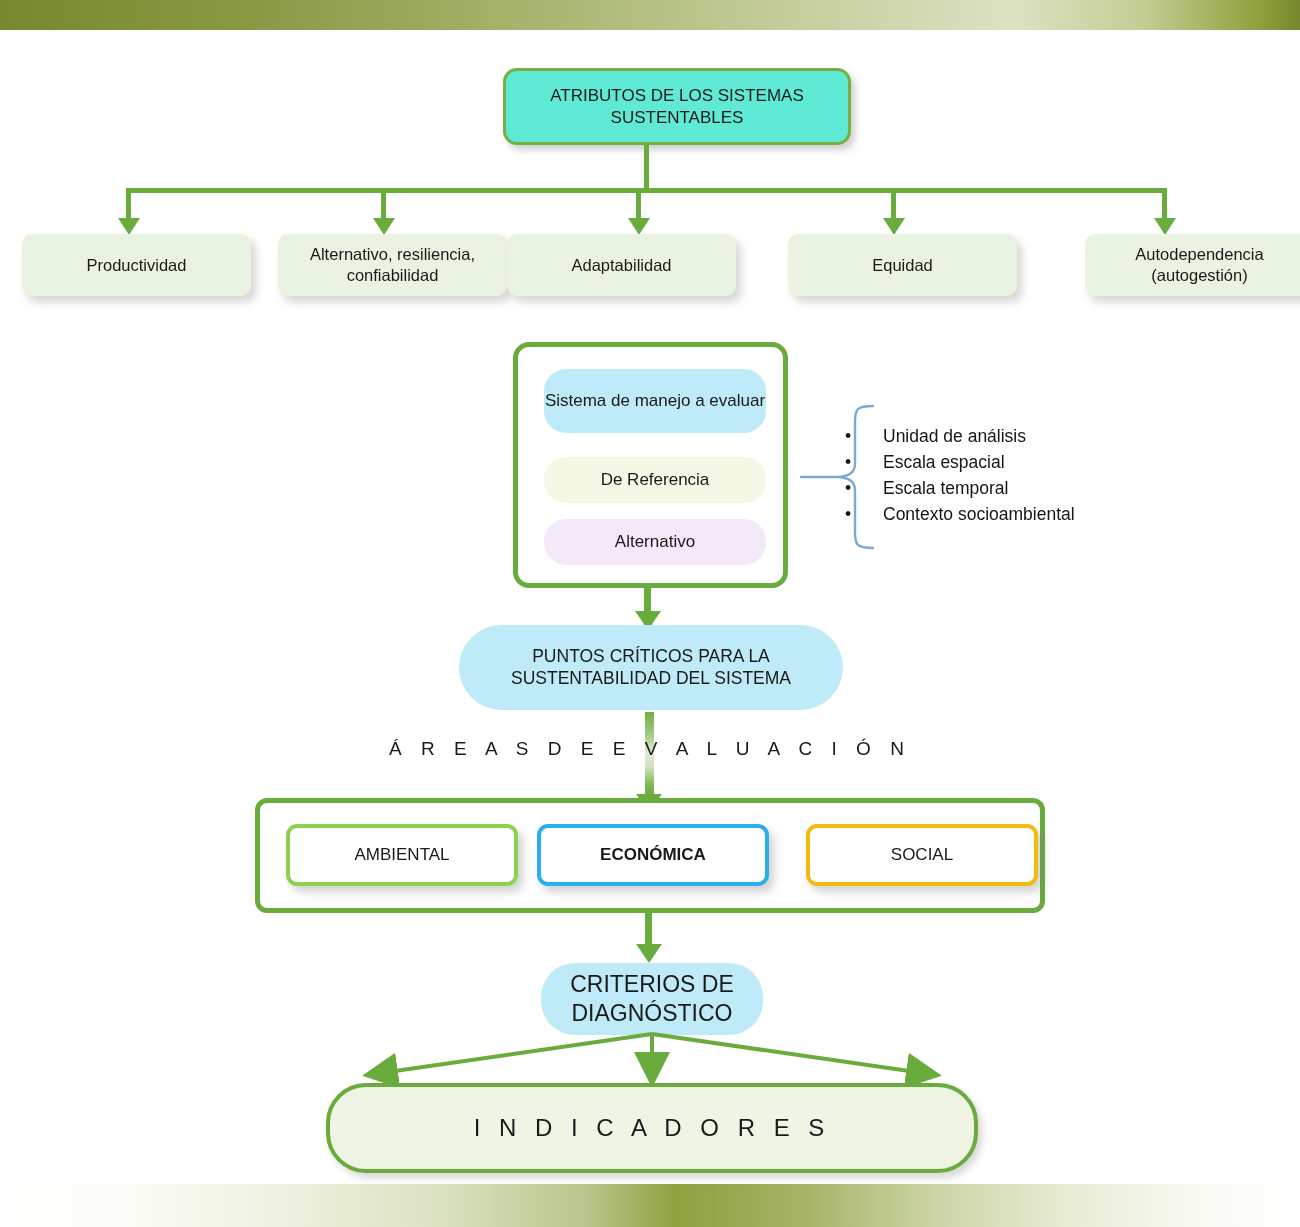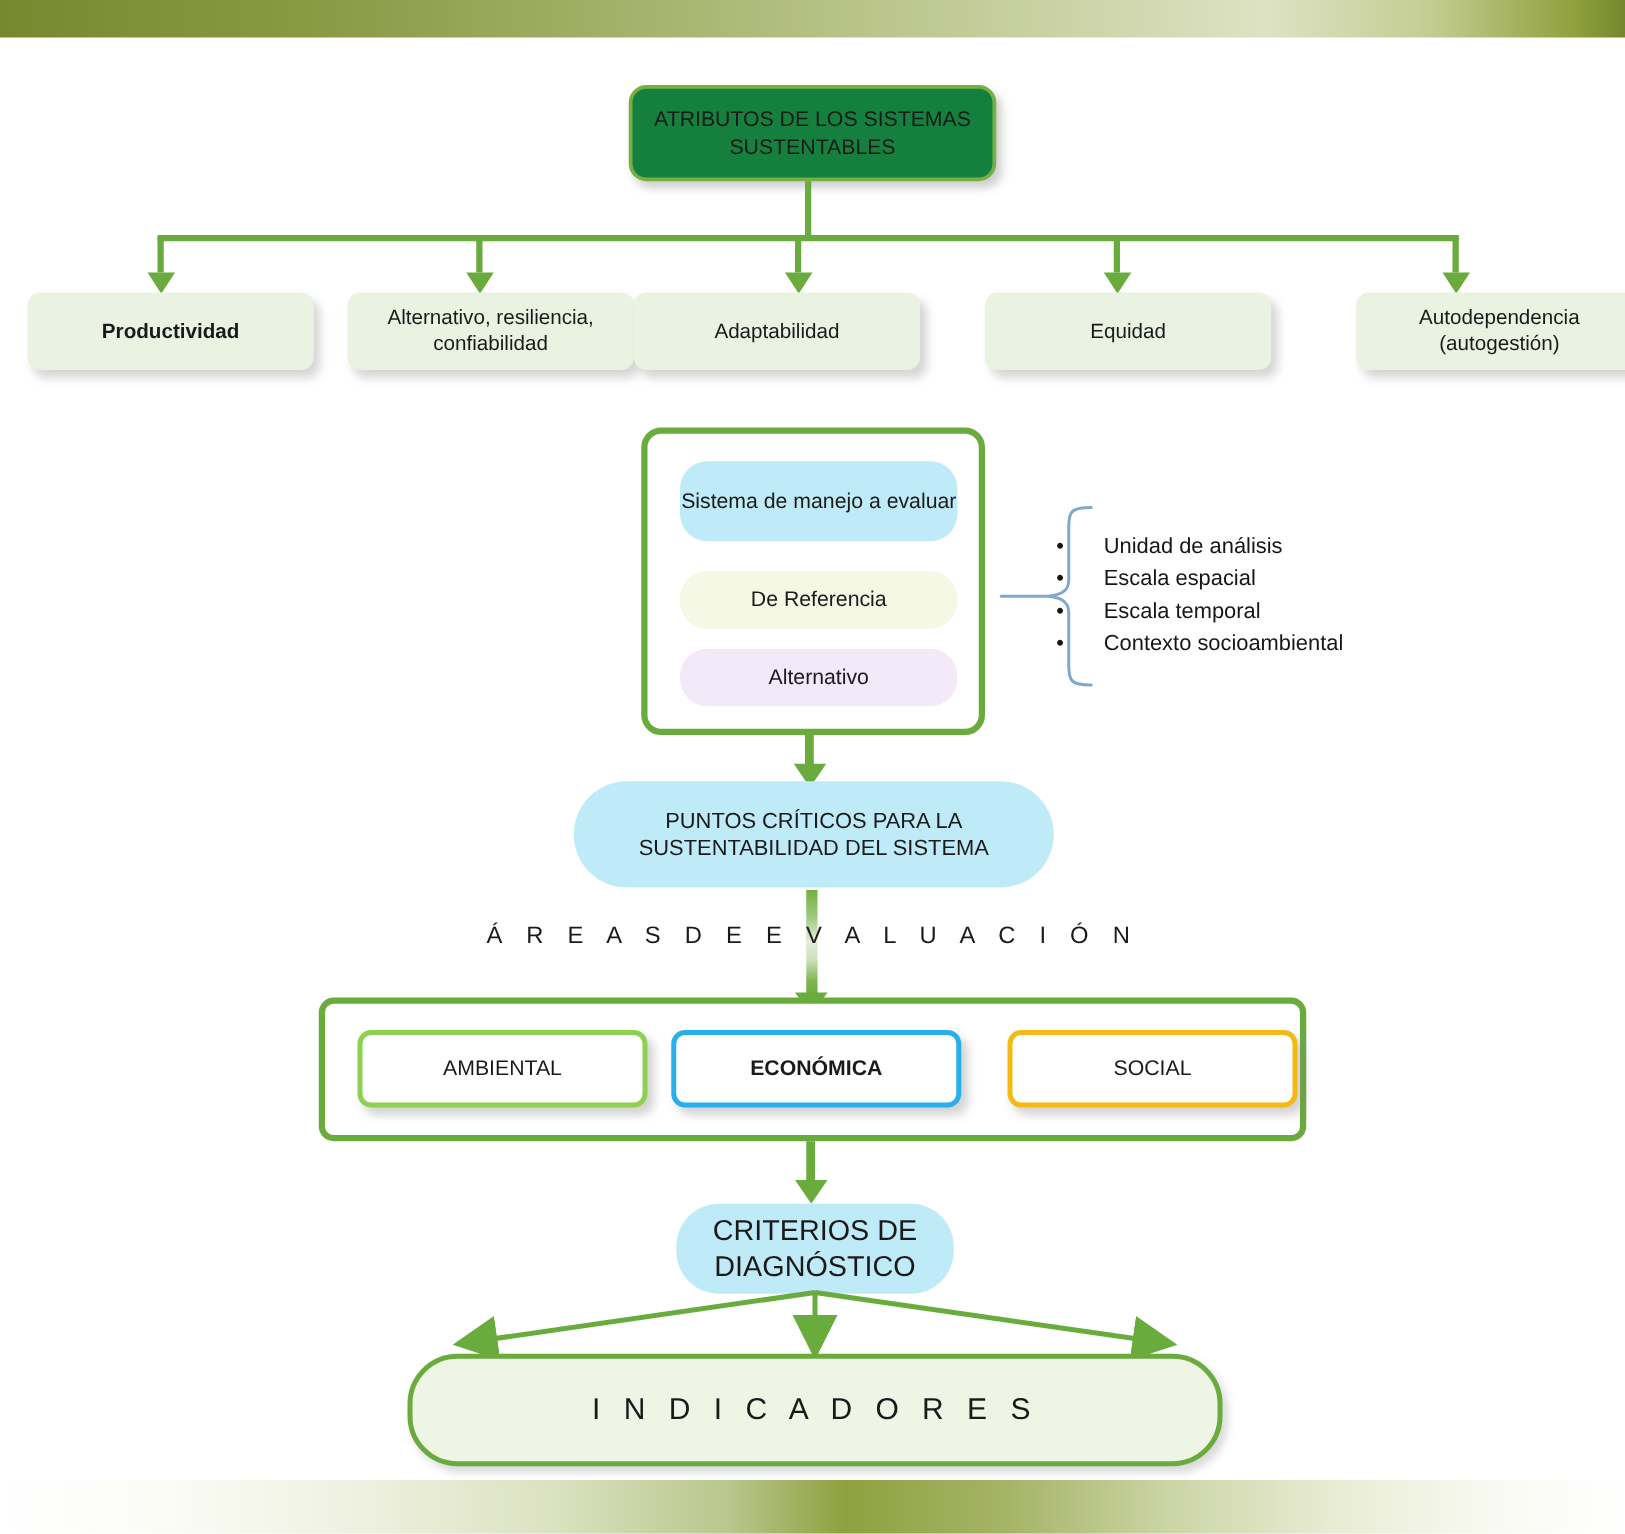--- a/index.html
+++ b/index.html
@@ -26,37 +26,37 @@
   .node{
     position:absolute;
     box-sizing:border-box;
     display:flex;align-items:center;justify-content:center;
     text-align:center;
     color:#1a1a1a;
     line-height:1.25;
   }
 
   .attr-top{
-    left:503px;top:68px;width:294px;height:77px;
-    background:#15803d;
+    left:503px;top:68px;width:348px;height:77px;
+    background:#5eead4;
     border:3px solid #76b045;
     border-radius:14px;
     font-size:17px;
     box-shadow:4px 5px 7px rgba(120,120,120,.35);
   }
 
   .attr-leaf{
     top:234px;width:229px;height:62px;
     background:#eaf3e2;
     border:none;
     border-radius:10px;
     font-size:16.5px;
     box-shadow:5px 6px 8px rgba(130,130,130,.33);
   }
-  .leaf0{left:22px;font-weight:bold;}
+  .leaf0{left:22px;}
   .leaf1{left:278px;}
   .leaf2{left:507px;}
   .leaf3{left:788px;}
   .leaf4{left:1085px;}
 
   
   .bus-stem{position:absolute;left:644px;top:145px;width:5px;height:46px;background:#6aab3e;}
   .bus-line{position:absolute;left:126px;top:188px;width:1041px;height:5px;background:#6aab3e;}
   .drop{position:absolute;top:190px;width:5px;height:28px;background:#6aab3e;}
   .drop i{

